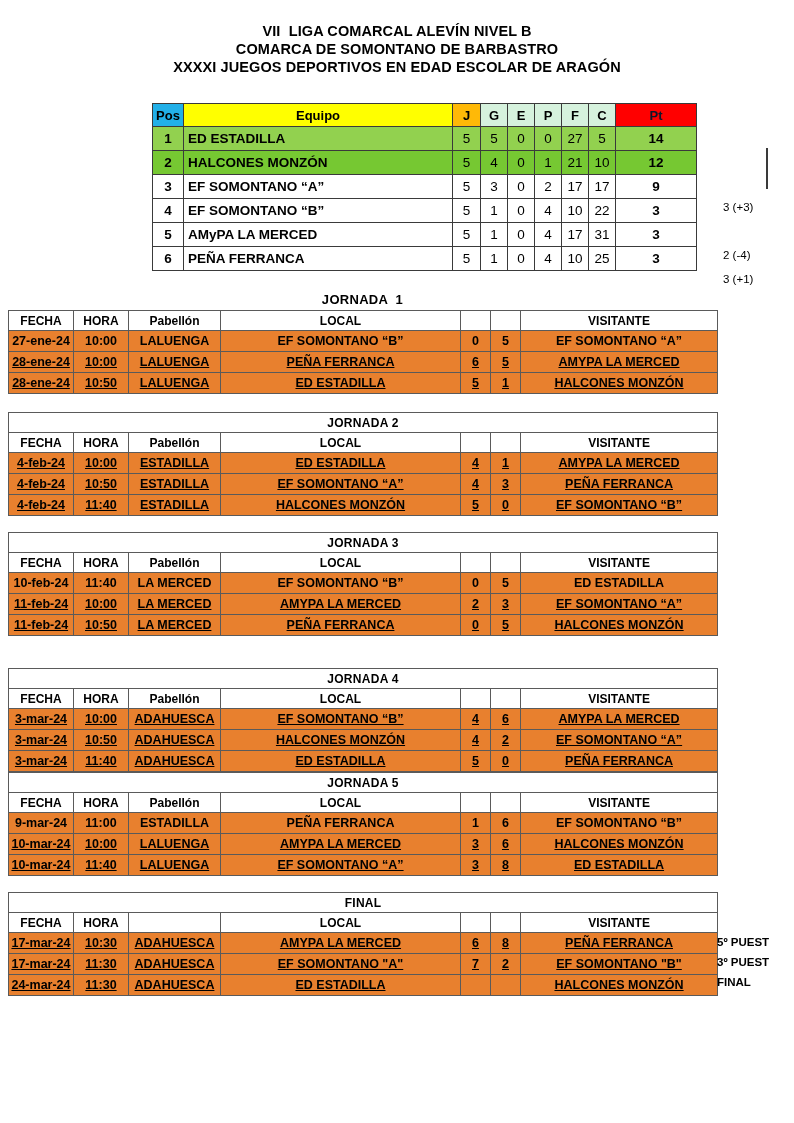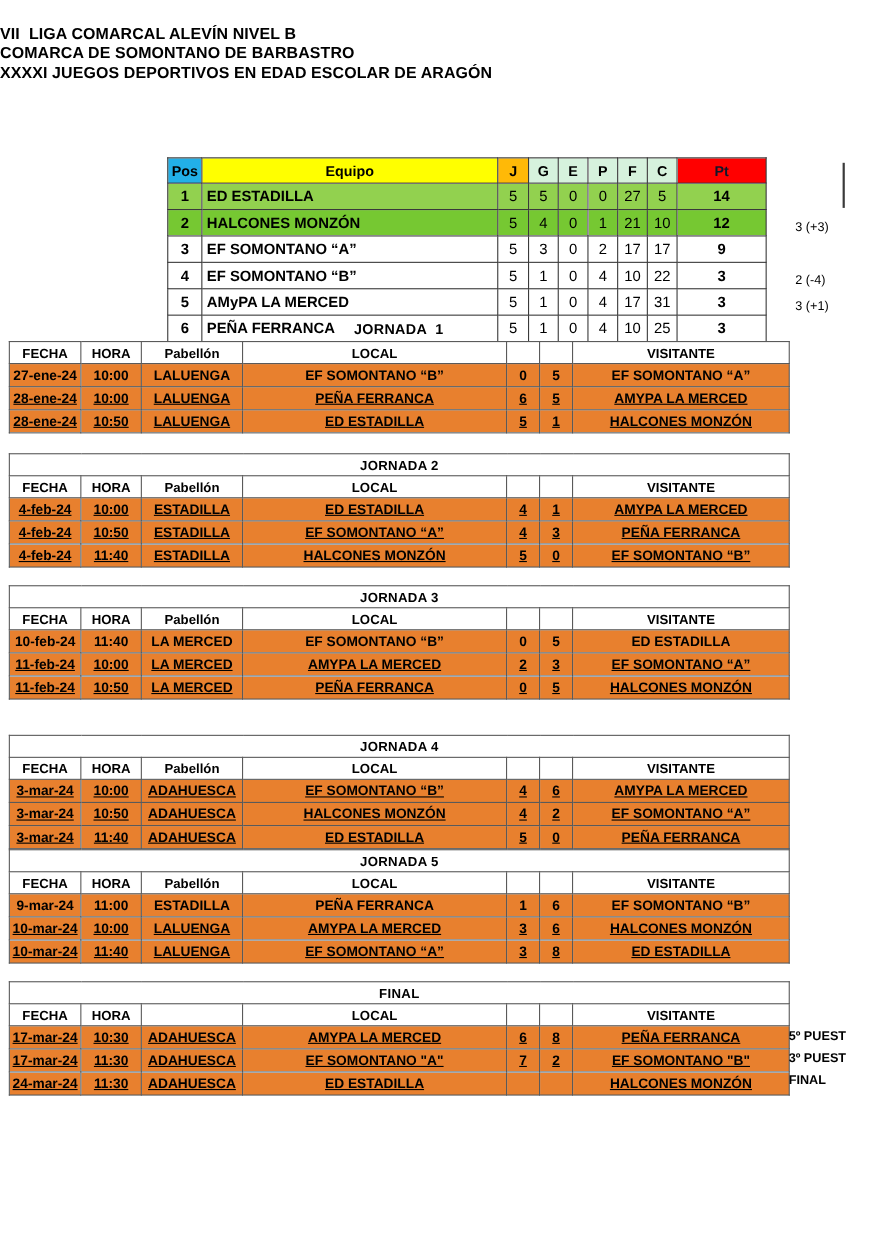--- a/index.html
+++ b/index.html
@@ -15,38 +15,37 @@
     color: #000000;
     overflow: hidden;
   }
 
   
   .title-block {
     position: absolute;
     left: 0;
     top: 22px;
     width: 794px;
-    text-align: left;
+    text-align: center;
   }
   .title-line {
     font-weight: bold;
     font-size: 14.5px;
     line-height: 18px;
     letter-spacing: 0.1px;
     white-space: pre;
   }
 
   
   .standings {
     position: absolute;
     left: 152px;
     top: 103px;
     border-collapse: collapse;
     table-layout: fixed;
-    margin-top: 40px;
   }
   .standings td, .standings th {
     border: 1px solid #3a3a3a;
     padding: 0;
     height: 23px;
     font-size: 13px;
     font-weight: bold;
     text-align: center;
     vertical-align: middle;
     overflow: hidden;

